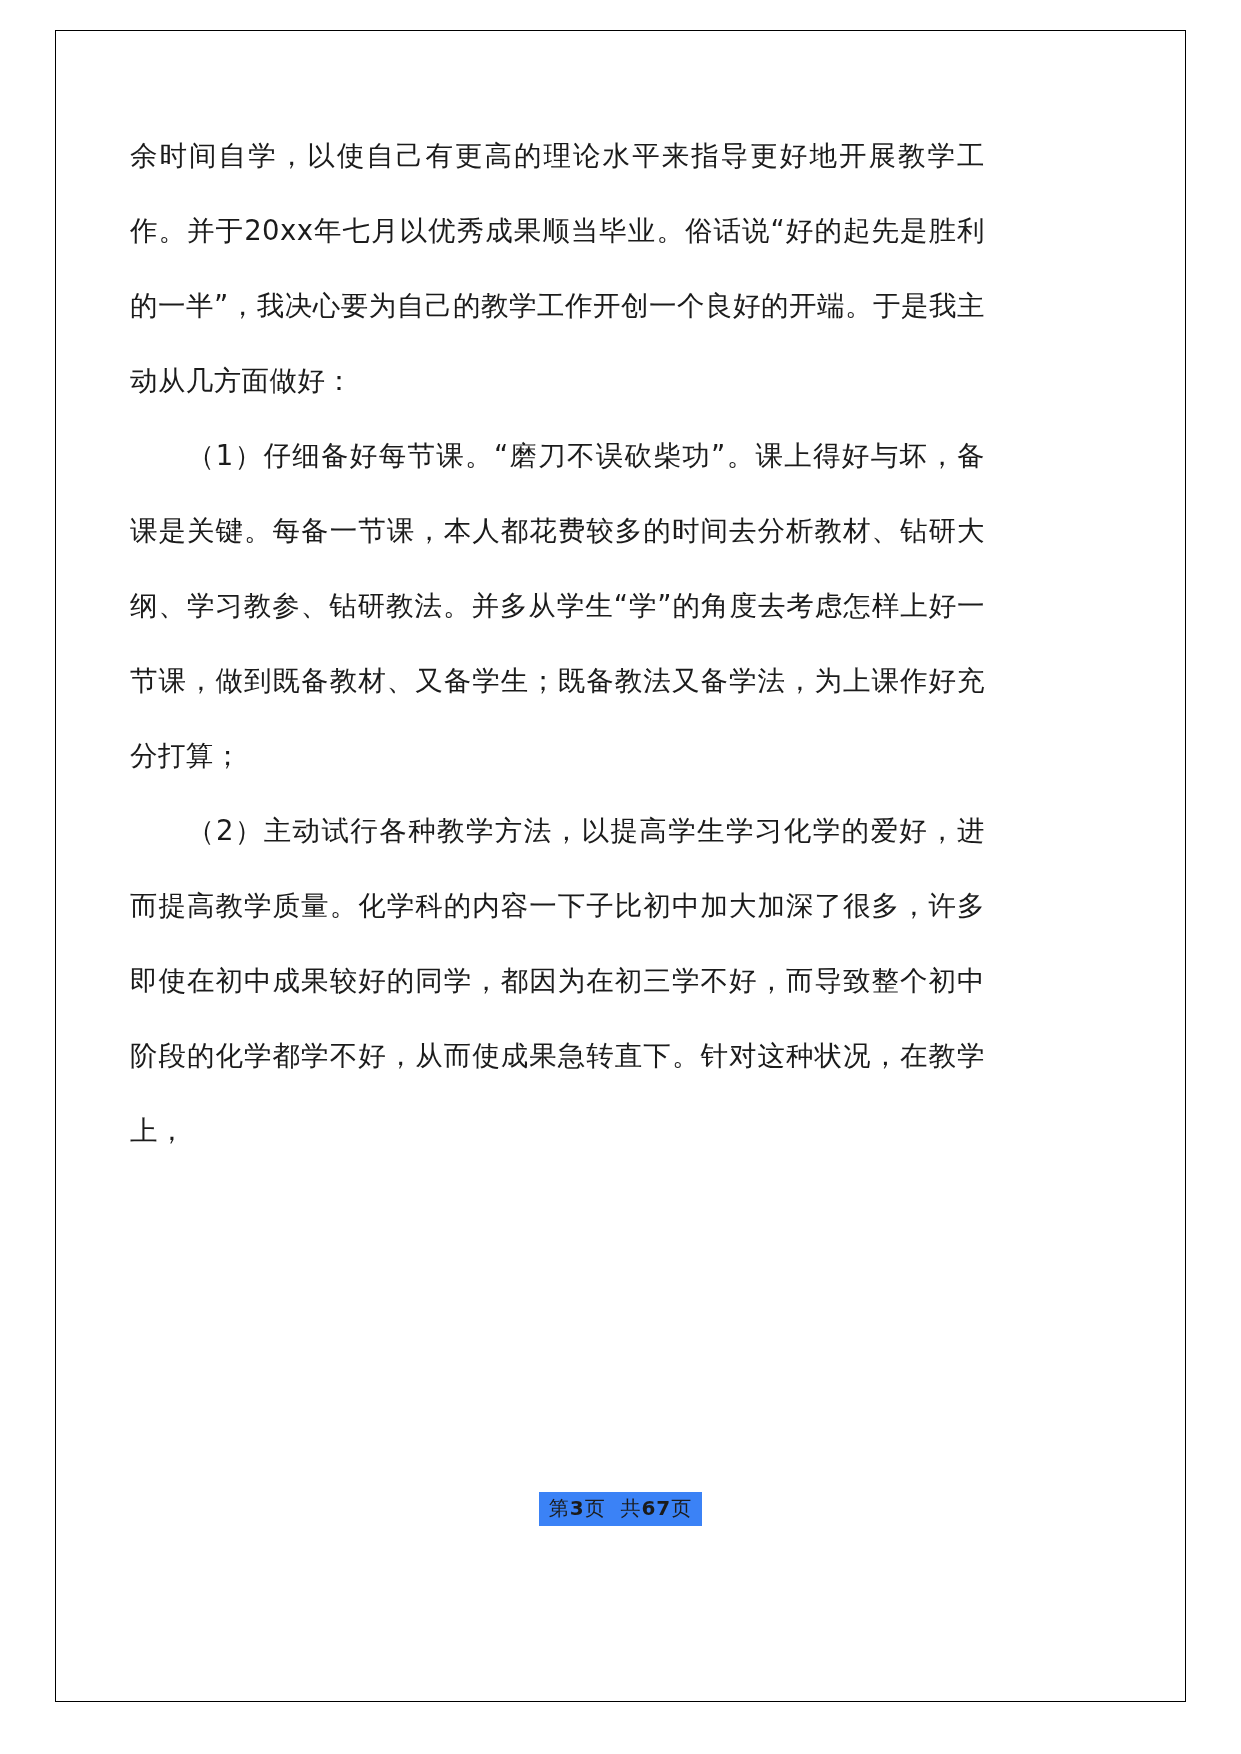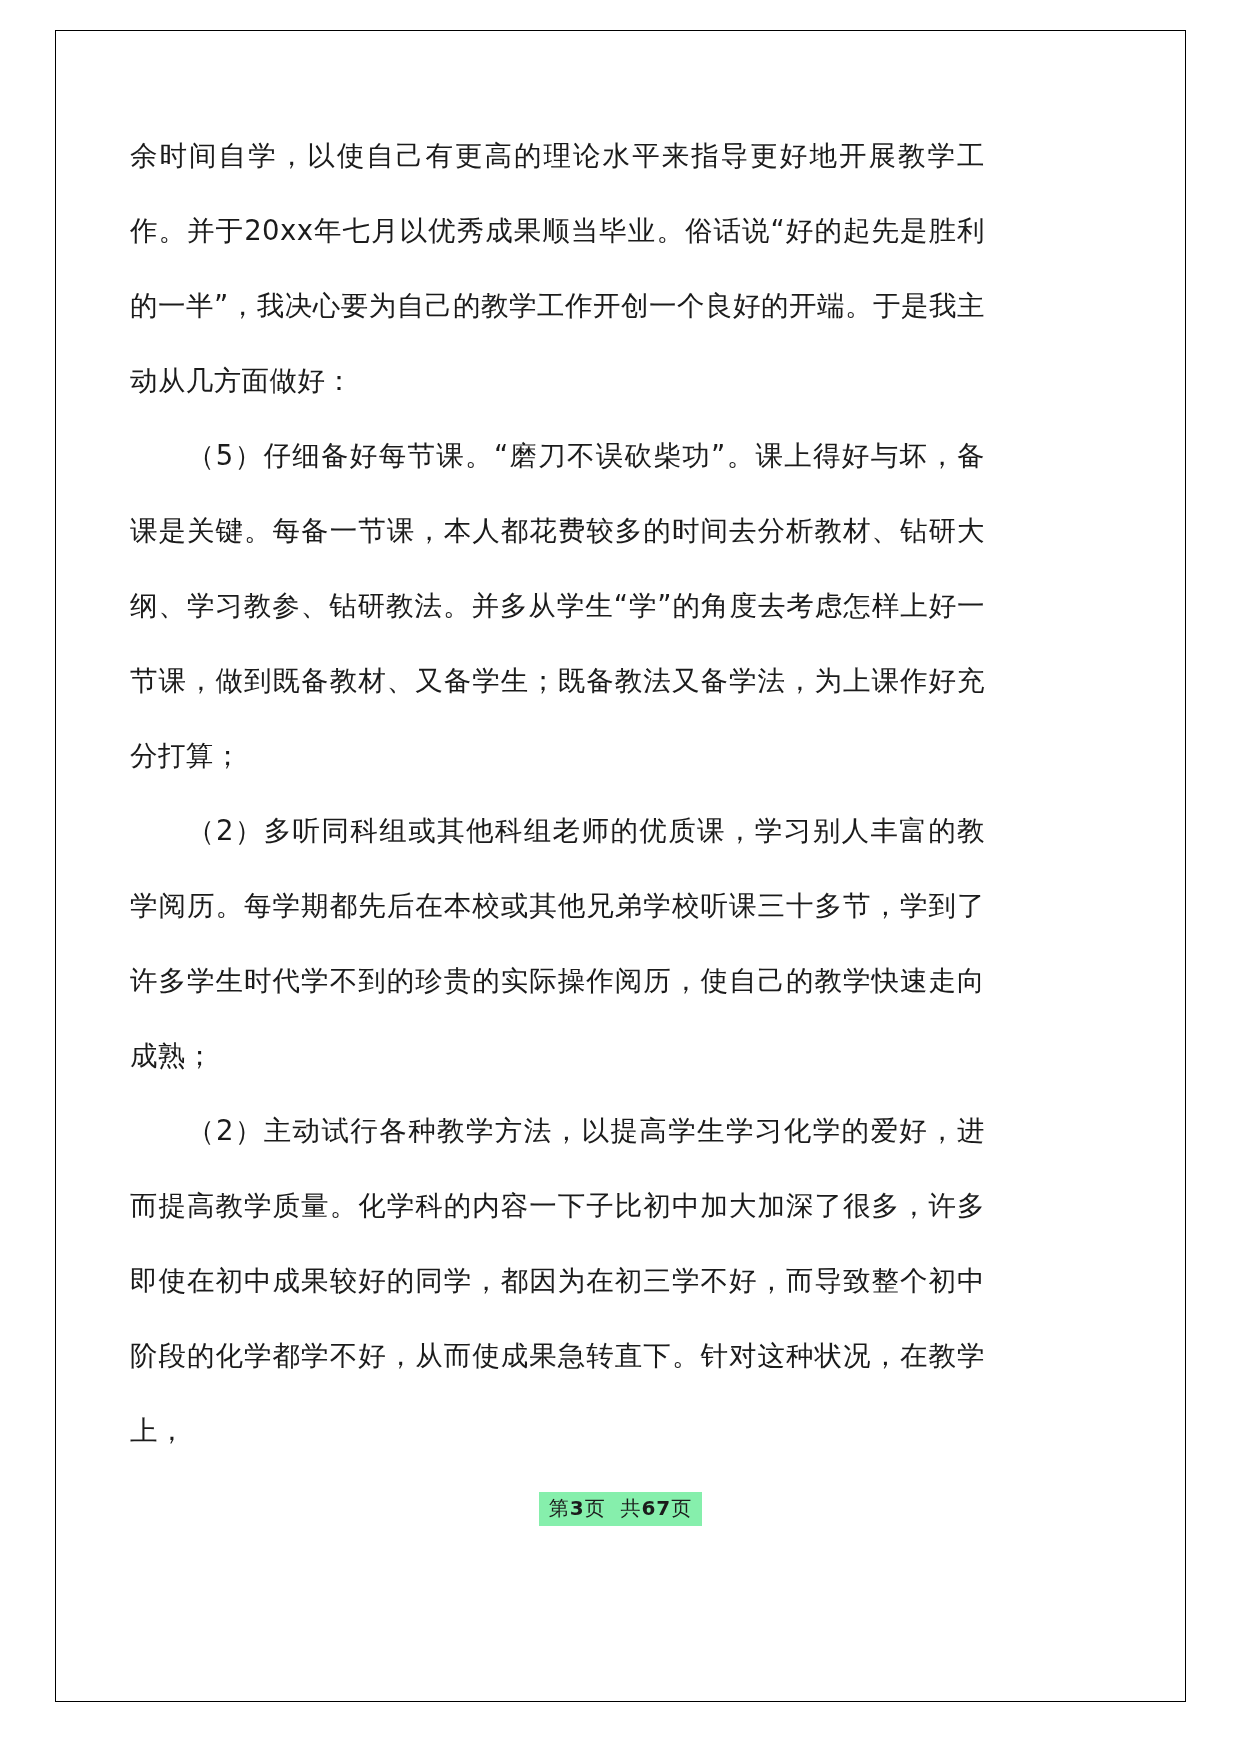--- a/index.html
+++ b/index.html
@@ -54,40 +54,39 @@
   }
   .footer {
     position: absolute;
     left: 0;
     top: 1492px;
     width: 1241px;
     text-align: center;
   }
   .footer-inner {
     display: inline-block;
-    background: #86efac;
+    background: #3b82f6;
     padding: 3px 10px 4px 10px;
     font-family: "DejaVu Sans", "Liberation Sans", sans-serif;
     font-size: 20px;
     color: #1b1b1b;
     letter-spacing: 1px;
   }
   .footer-inner .num {
     font-weight: bold;
   }
 </style>
 </head>
 <body>
 
 <div class="page">
   <div class="page-border"></div>
 
   <div class="content">
     <p class="para">余时间自学，以使自己有更高的理论水平来指导更好地开展教学工作。并于20xx年七月以优秀成果顺当毕业。俗话说“好的起先是胜利的一半”，我决心要为自己的教学工作开创一个良好的开端。于是我主动从几方面做好：</p>
-    <p class="para indent">（5）仔细备好每节课。“磨刀不误砍柴功”。课上得好与坏，备课是关键。每备一节课，本人都花费较多的时间去分析教材、钻研大纲、学习教参、钻研教法。并多从学生“学”的角度去考虑怎样上好一节课，做到既备教材、又备学生；既备教法又备学法，为上课作好充分打算；</p>
-    <p class="para indent">（2）多听同科组或其他科组老师的优质课，学习别人丰富的教学阅历。每学期都先后在本校或其他兄弟学校听课三十多节，学到了许多学生时代学不到的珍贵的实际操作阅历，使自己的教学快速走向成熟；</p>
+    <p class="para indent">（1）仔细备好每节课。“磨刀不误砍柴功”。课上得好与坏，备课是关键。每备一节课，本人都花费较多的时间去分析教材、钻研大纲、学习教参、钻研教法。并多从学生“学”的角度去考虑怎样上好一节课，做到既备教材、又备学生；既备教法又备学法，为上课作好充分打算；</p>
     <p class="para indent">（2）主动试行各种教学方法，以提高学生学习化学的爱好，进而提高教学质量。化学科的内容一下子比初中加大加深了很多，许多即使在初中成果较好的同学，都因为在初三学不好，而导致整个初中阶段的化学都学不好，从而使成果急转直下。针对这种状况，在教学上，</p>
   </div>
 
   <div class="footer">
     <span class="footer-inner"><span>第</span><span class="num">3</span><span>页</span>&nbsp;&nbsp;<span>共</span><span class="num">67</span><span>页</span></span>
   </div>
 </div>
 
 </body></html>

